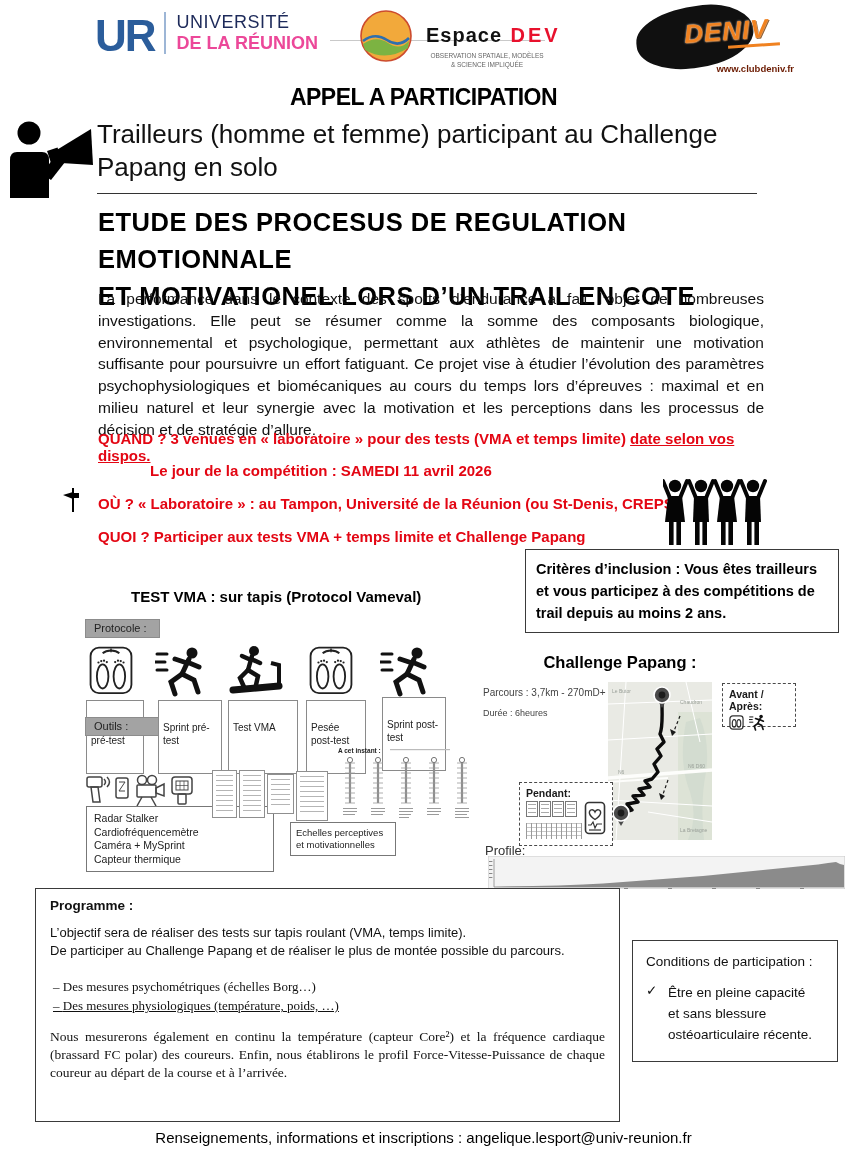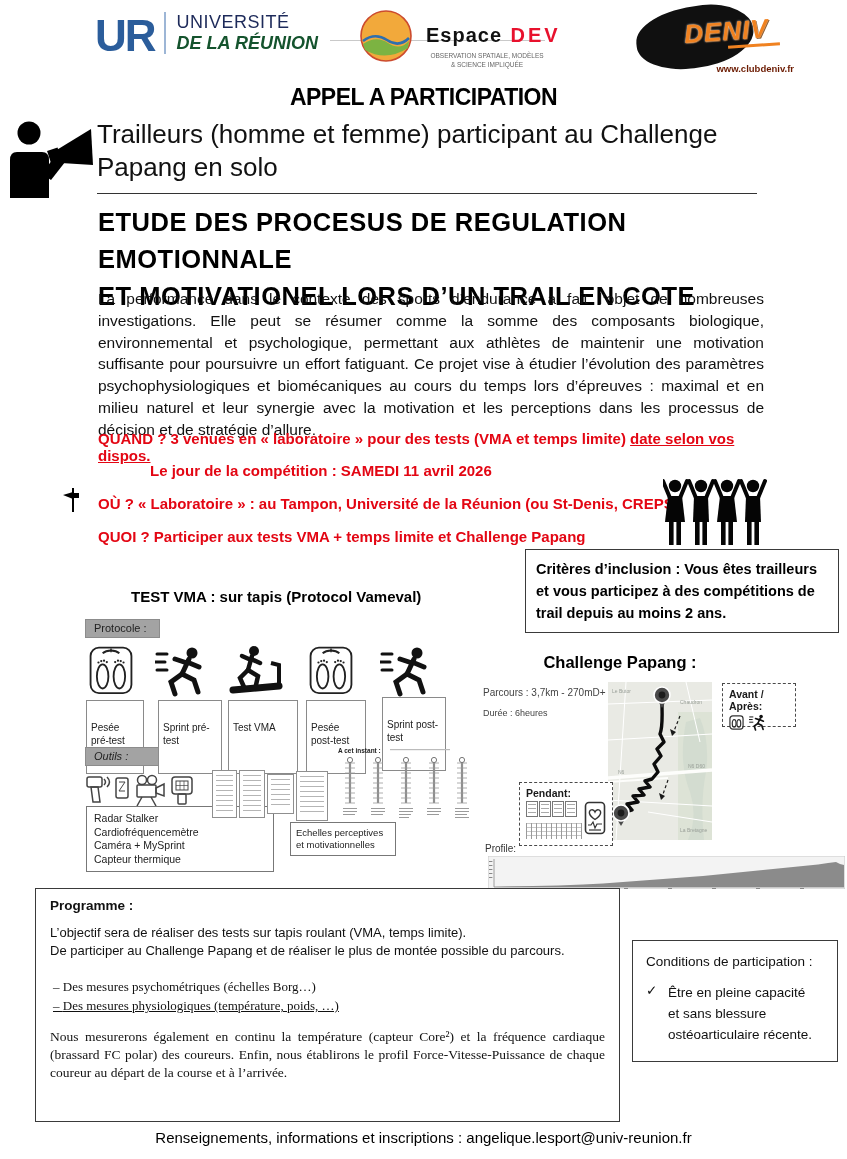--- a/index.html
+++ b/index.html
@@ -87,21 +87,21 @@
     </defs>
   </svg>
 
   <div class="abs" style="left:0;top:0;width:847px;height:80px;">
 
     <div class="abs" style="left:95px;top:12px;display:flex;align-items:flex-start;">
       <div style="font-size:44px;font-weight:bold;color:#2b5d9b;letter-spacing:-2px;line-height:48px;">UR</div>
       <div style="width:2px;height:42px;background:#9db6d6;margin:0 11px 0 9px;"></div>
       <div style="line-height:21px;">
         <div style="font-size:18px;color:#1d2a5a;letter-spacing:0.5px;">UNIVERSITÉ</div>
-        <div class="b" style="font-size:18px;color:#14532d;font-style:italic;">DE LA RÉUNION</div>
+        <div class="b" style="font-size:18px;color:#ec4899;">DE LA RÉUNION</div>
       </div>
     </div>
 
     <div class="abs" style="left:330px;top:4px;width:215px;height:74px;">
       <div class="abs" style="left:0;top:36px;width:215px;height:1px;background:#c9c9c9;"></div>
       <svg class="abs" style="left:28px;top:4px;" width="56" height="56" viewBox="0 0 56 56">
         <circle cx="28" cy="28" r="25" fill="#f2a93b" stroke="#cc4b2e" stroke-width="1.6"></circle>
         <path d="M5 36 Q18 27 30 35 T51 33 L50 40 Q28 54 7 42 Z" fill="#7cb342"></path>
         <path d="M5 33 Q17 24 29 32 T51 30" stroke="#2f6fae" stroke-width="2.6" fill="none"></path>
       </svg>
@@ -219,21 +219,21 @@
   <svg class="abs" style="left:380px;top:645px;" width="52" height="52">
       <use href="#sym-sprint" width="52" height="52"></use>
     </svg>
 
   <div class="plabel" style="left:86px;top:700px;width:48px;height:30px;">Pesée pré-test</div>
   <div class="plabel" style="left:158px;top:700px;width:54px;height:30px;">Sprint pré-test</div>
   <div class="plabel" style="left:228px;top:700px;width:60px;height:30px;">Test VMA</div>
   <div class="plabel" style="left:306px;top:700px;width:50px;height:30px;">Pesée post-test</div>
   <div class="plabel" style="left:382px;top:697px;width:54px;height:30px;">Sprint post-test</div>
 
-  <div class="abs graylabel" style="left:85px;top:747px;padding-right:30px;font-style:italic;">Outils :</div>
+  <div class="abs graylabel" style="left:85px;top:717px;padding-right:30px;">Outils :</div>
 
   <svg class="abs" style="left:86px;top:772px;" width="120" height="36" viewBox="0 0 120 36">
     <g class="ln">
       <rect x="1" y="5" width="15" height="10" rx="2"></rect>
       <polygon points="5,15 12,15 14,30 7,30"></polygon>
       <path d="M18 7 q3 3 0 6"></path>
         <path d="M21 5 q5 5 0 10"></path>
     </g>
     <g class="ln">
       <rect x="30" y="6" width="12" height="20" rx="2"></rect>
@@ -426,21 +426,21 @@
       </div>
       <svg width="22" height="34" viewBox="0 0 22 34">
         <rect x="1.5" y="1.5" width="19" height="31" rx="3.5" fill="#fff" stroke="#333" stroke-width="1.6"></rect>
         <path d="M11 11 C9.5 7.5 4.5 8.5 5.5 12.5 C6.3 15.5 11 18.5 11 18.5 C11 18.5 15.7 15.5 16.5 12.5 C17.5 8.5 12.5 7.5 11 11 Z" fill="none" stroke="#333" stroke-width="1.4"></path>
         <polyline points="4,24 7,24 9,21 11,27 13,23 18,23" fill="none" stroke="#333" stroke-width="1.2"></polyline>
         <line x1="5" y1="29" x2="17" y2="29" stroke="#333" stroke-width="1.2"></line>
       </svg>
     </div>
   </div>
 
-  <div class="abs" style="left:485px;top:843px;font-size:10px;color:#333;">Profile:</div>
+  <div class="abs" style="left:485px;top:843px;font-size:13px;color:#333;">Profile:</div>
   <svg class="abs" style="left:488px;top:856px;" width="357" height="33" viewBox="0 0 357 33">
     <rect x="0" y="0" width="357" height="33" fill="#f3f3f3" stroke="#c9c9c9" stroke-width="1"></rect>
     <polygon fill="#8b8b8b" points="6,31 20,30.5 45,30 70,29.5 95,28.5 115,27.5 135,26 155,24.5 175,23 195,21.5 215,20 235,18 255,16 275,14 295,12 315,10 330,8.5 340,7 348,6 352,8 356,9 356,31"></polygon>
     <g stroke="#888" stroke-width="0.8">
       <line x1="6" y1="3" x2="6" y2="31"></line>
         <line x1="6" y1="31" x2="356" y2="31"></line>
     </g>
     <g fill="#888">
       <rect x="1" y="5" width="3.4" height="1"></rect>
         <rect x="1" y="9" width="3.4" height="1"></rect>

